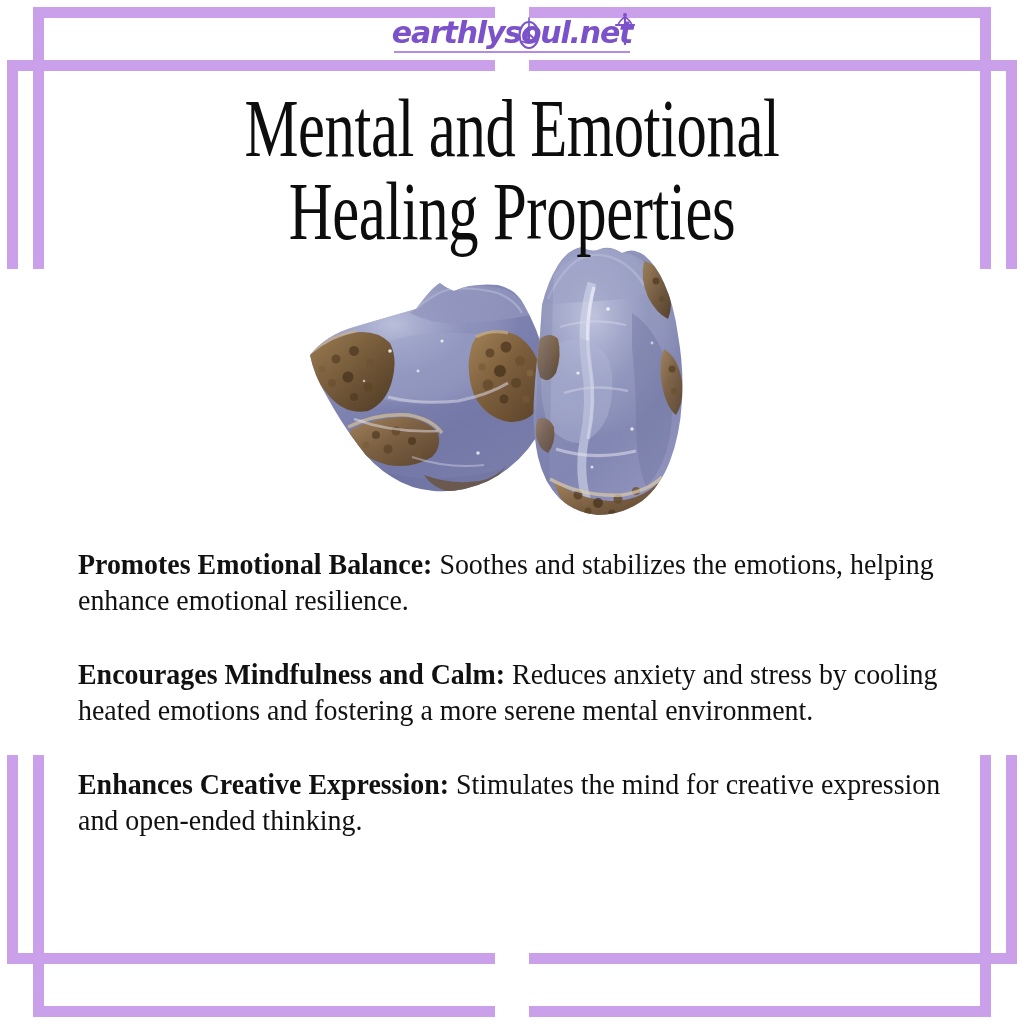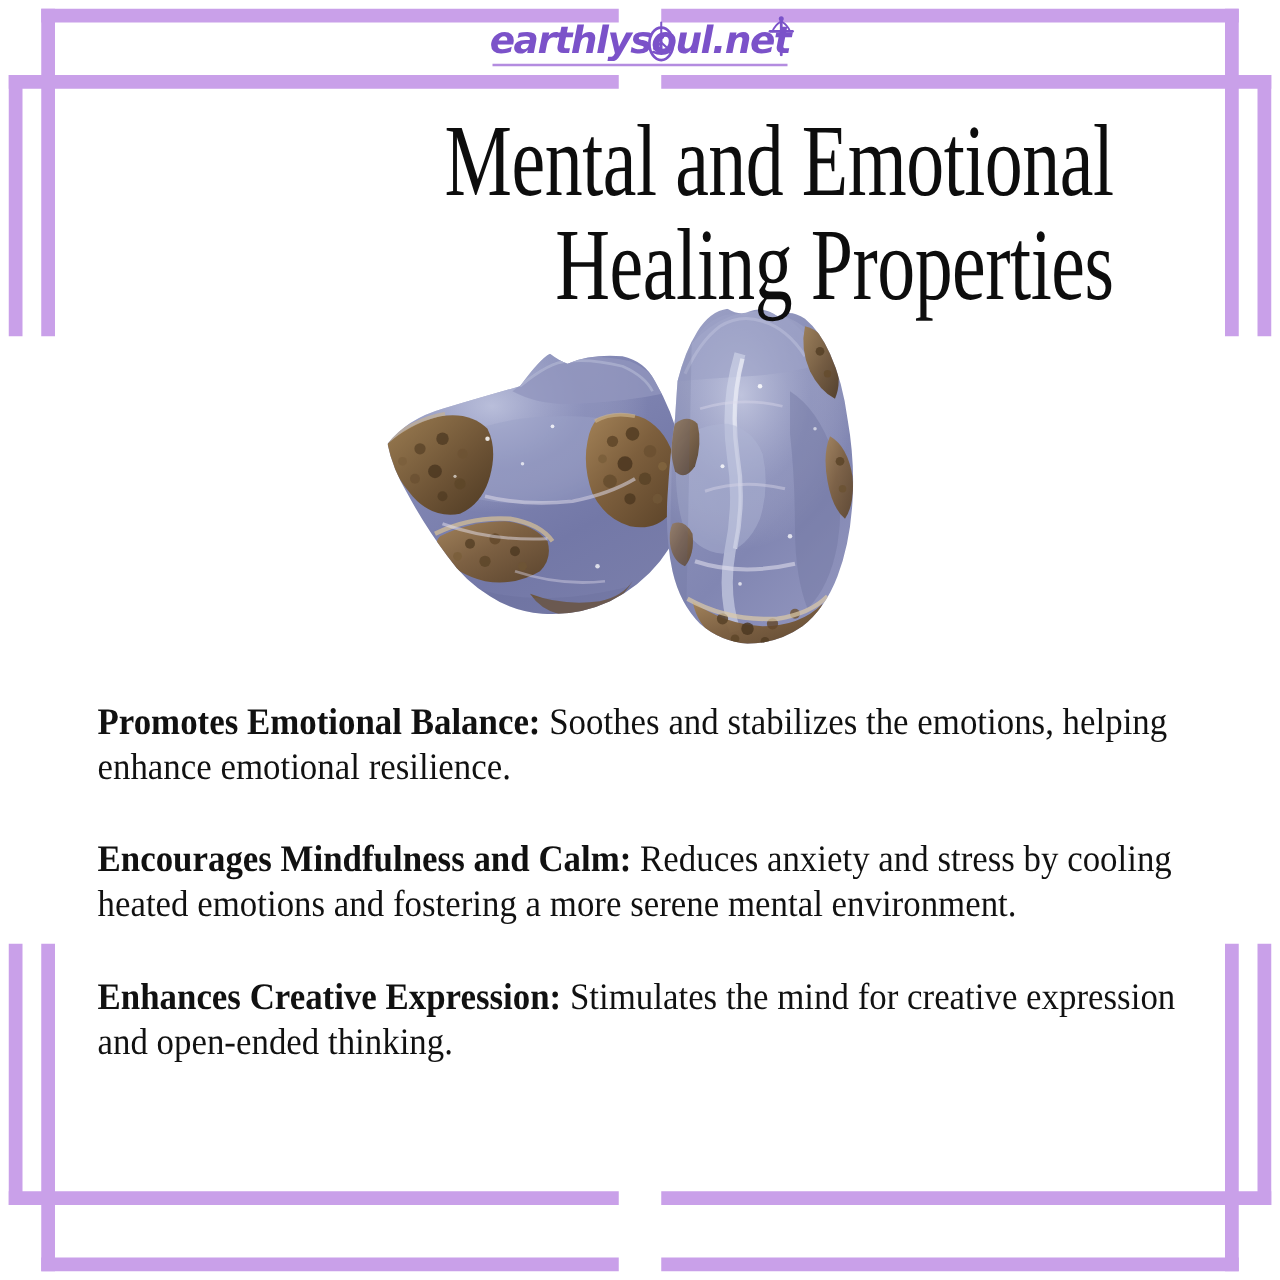--- a/index.html
+++ b/index.html
@@ -105,21 +105,21 @@
     width: 22px;
     height: 34px;
   }
 
   
   #title {
     position: absolute;
     left: 0;
     top: 68px;
     width: 1024px;
-    text-align: right;
+    text-align: center;
     z-index: 4;
   }
   #title .tline {
     display: block;
     font-family: "Liberation Serif", "DejaVu Serif", serif;
     font-size: 82px;
     font-weight: 400;
     line-height: 0.98;
     letter-spacing: -0.5px;
     color: #0d0d0d;
@@ -137,21 +137,21 @@
     width: 424px;
     height: 295px;
     z-index: 3;
   }
   #stone-figure svg { display: block; width: 100%; height: 100%; }
 
   
   #body-copy {
     position: absolute;
     left: 78px;
-    top: 560px;
+    top: 546px;
     width: 868px;
     z-index: 4;
   }
   .para {
     font-family: "Liberation Serif", "DejaVu Serif", serif;
     font-size: 30px;
     line-height: 1.20;
     color: #111111;
     margin: 0 0 38px 0;
     transform: scaleX(0.93);

